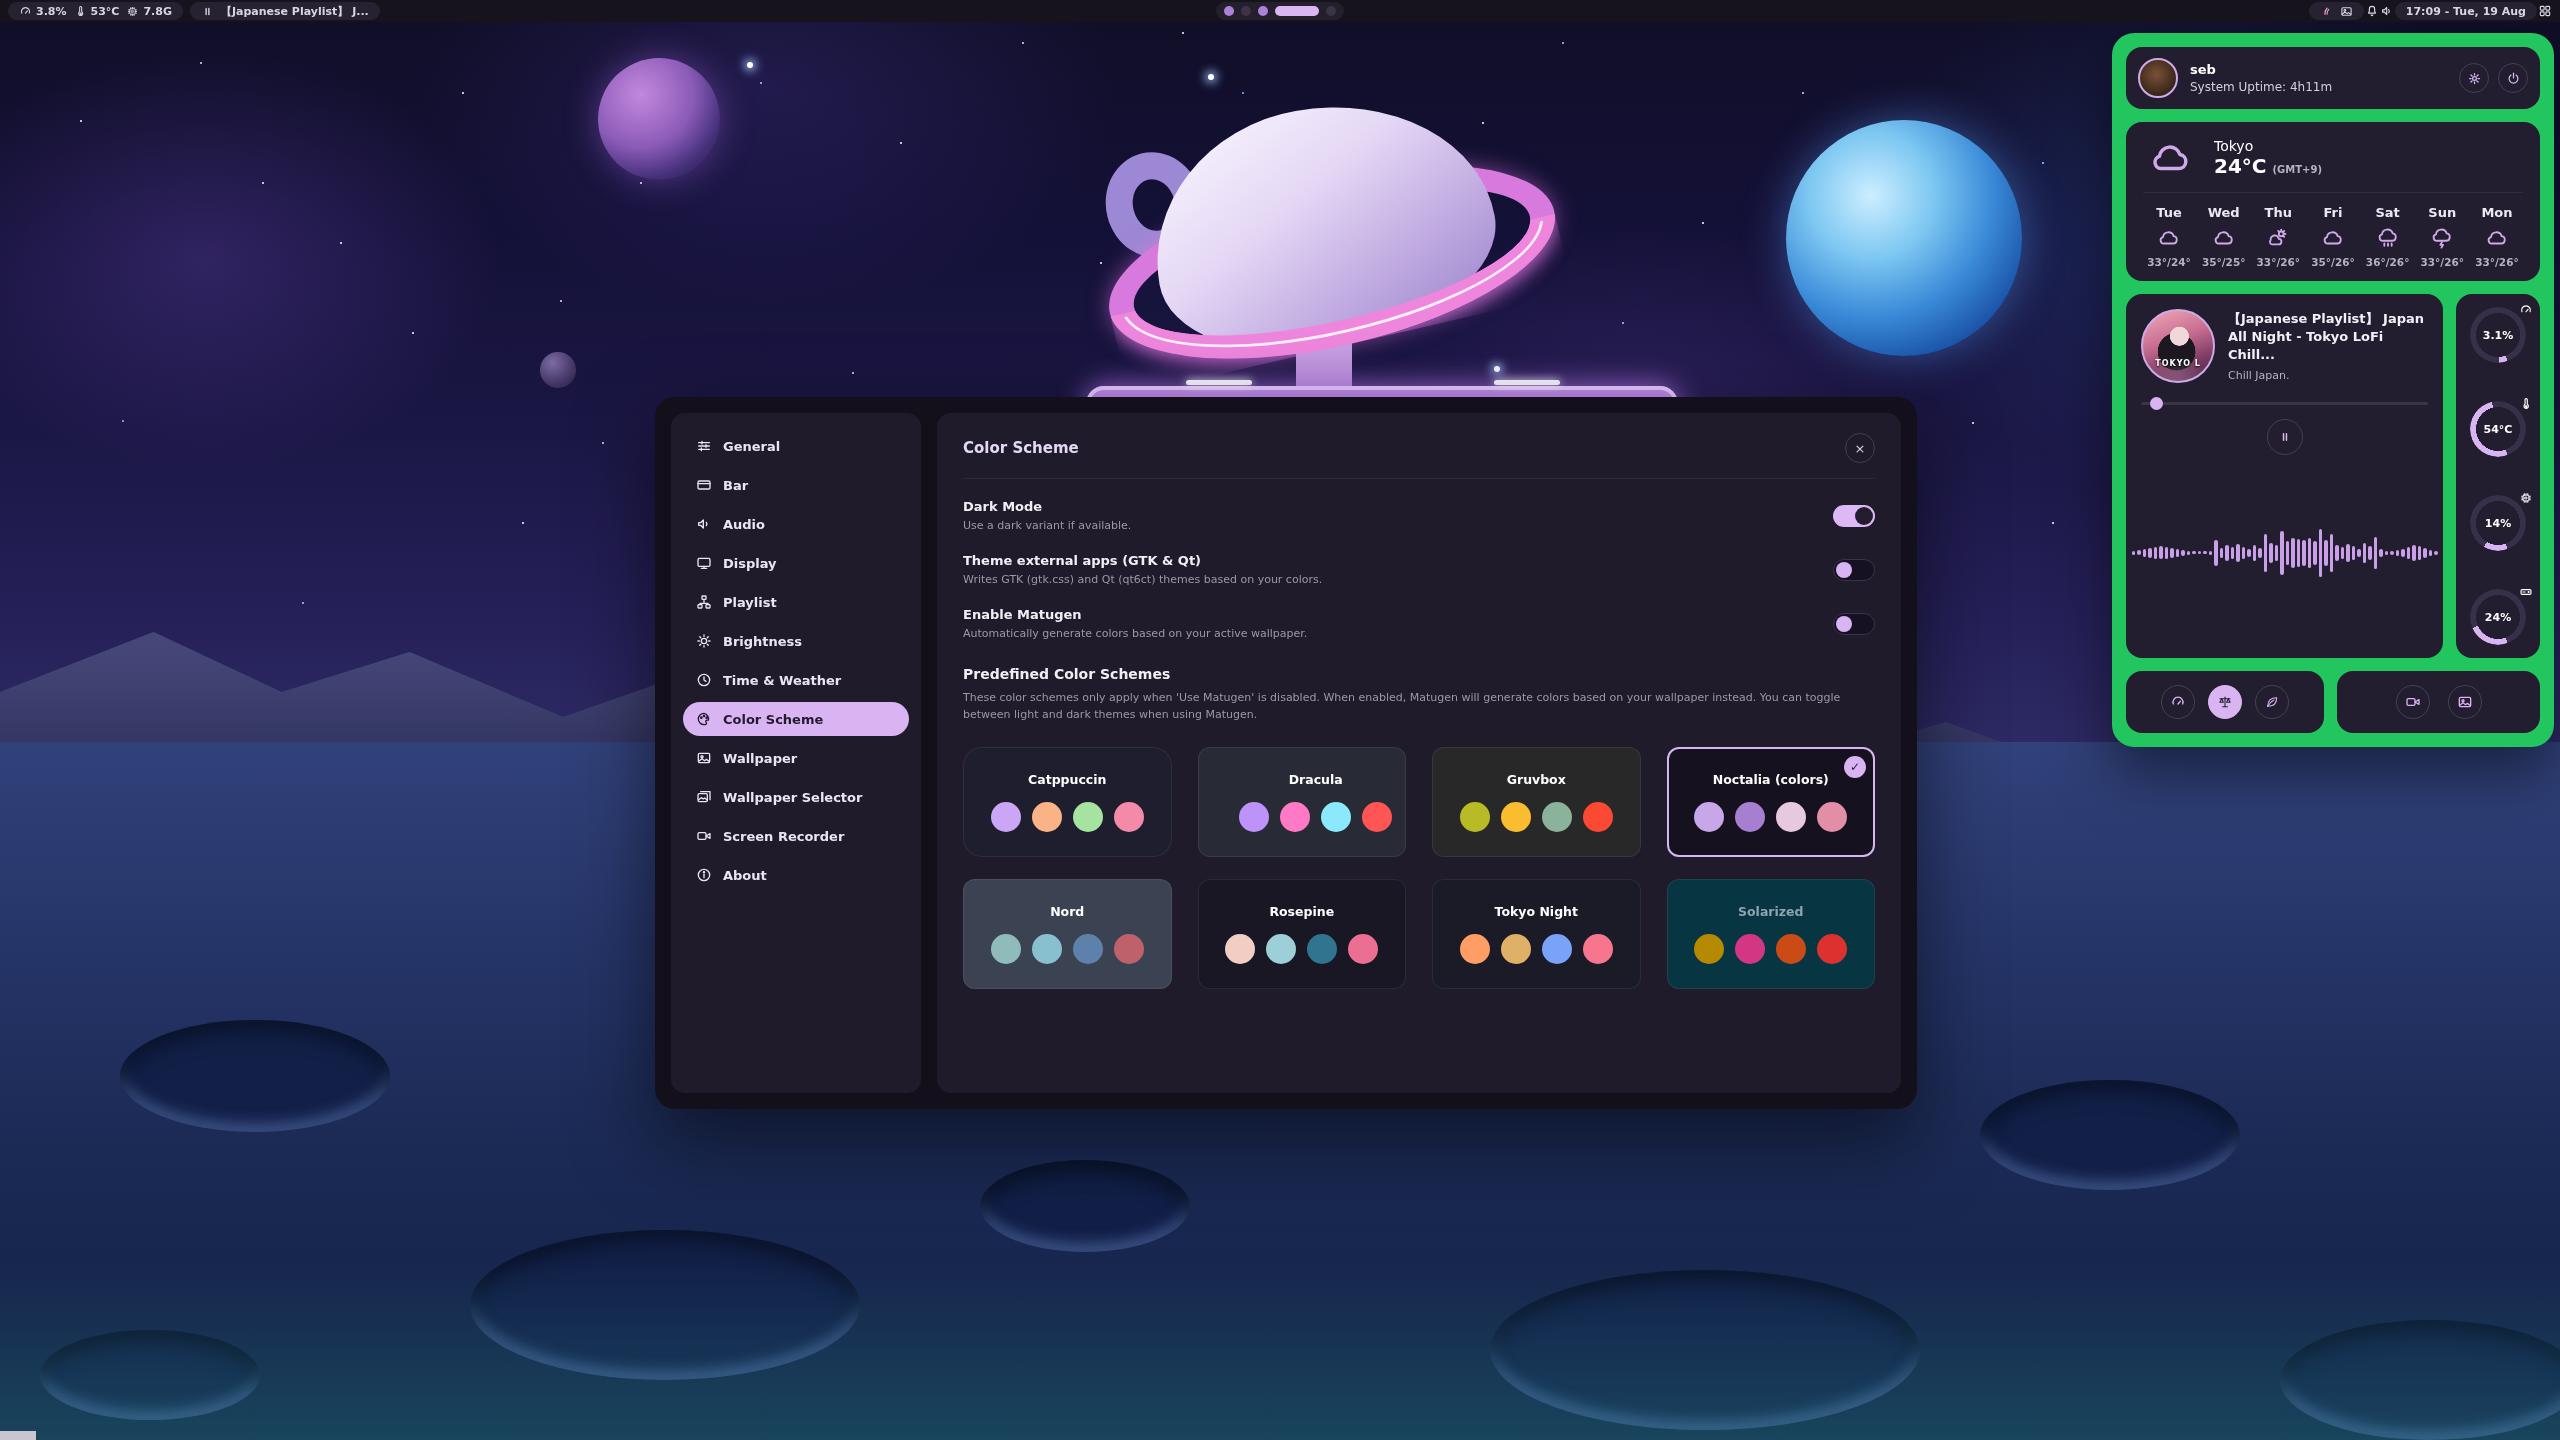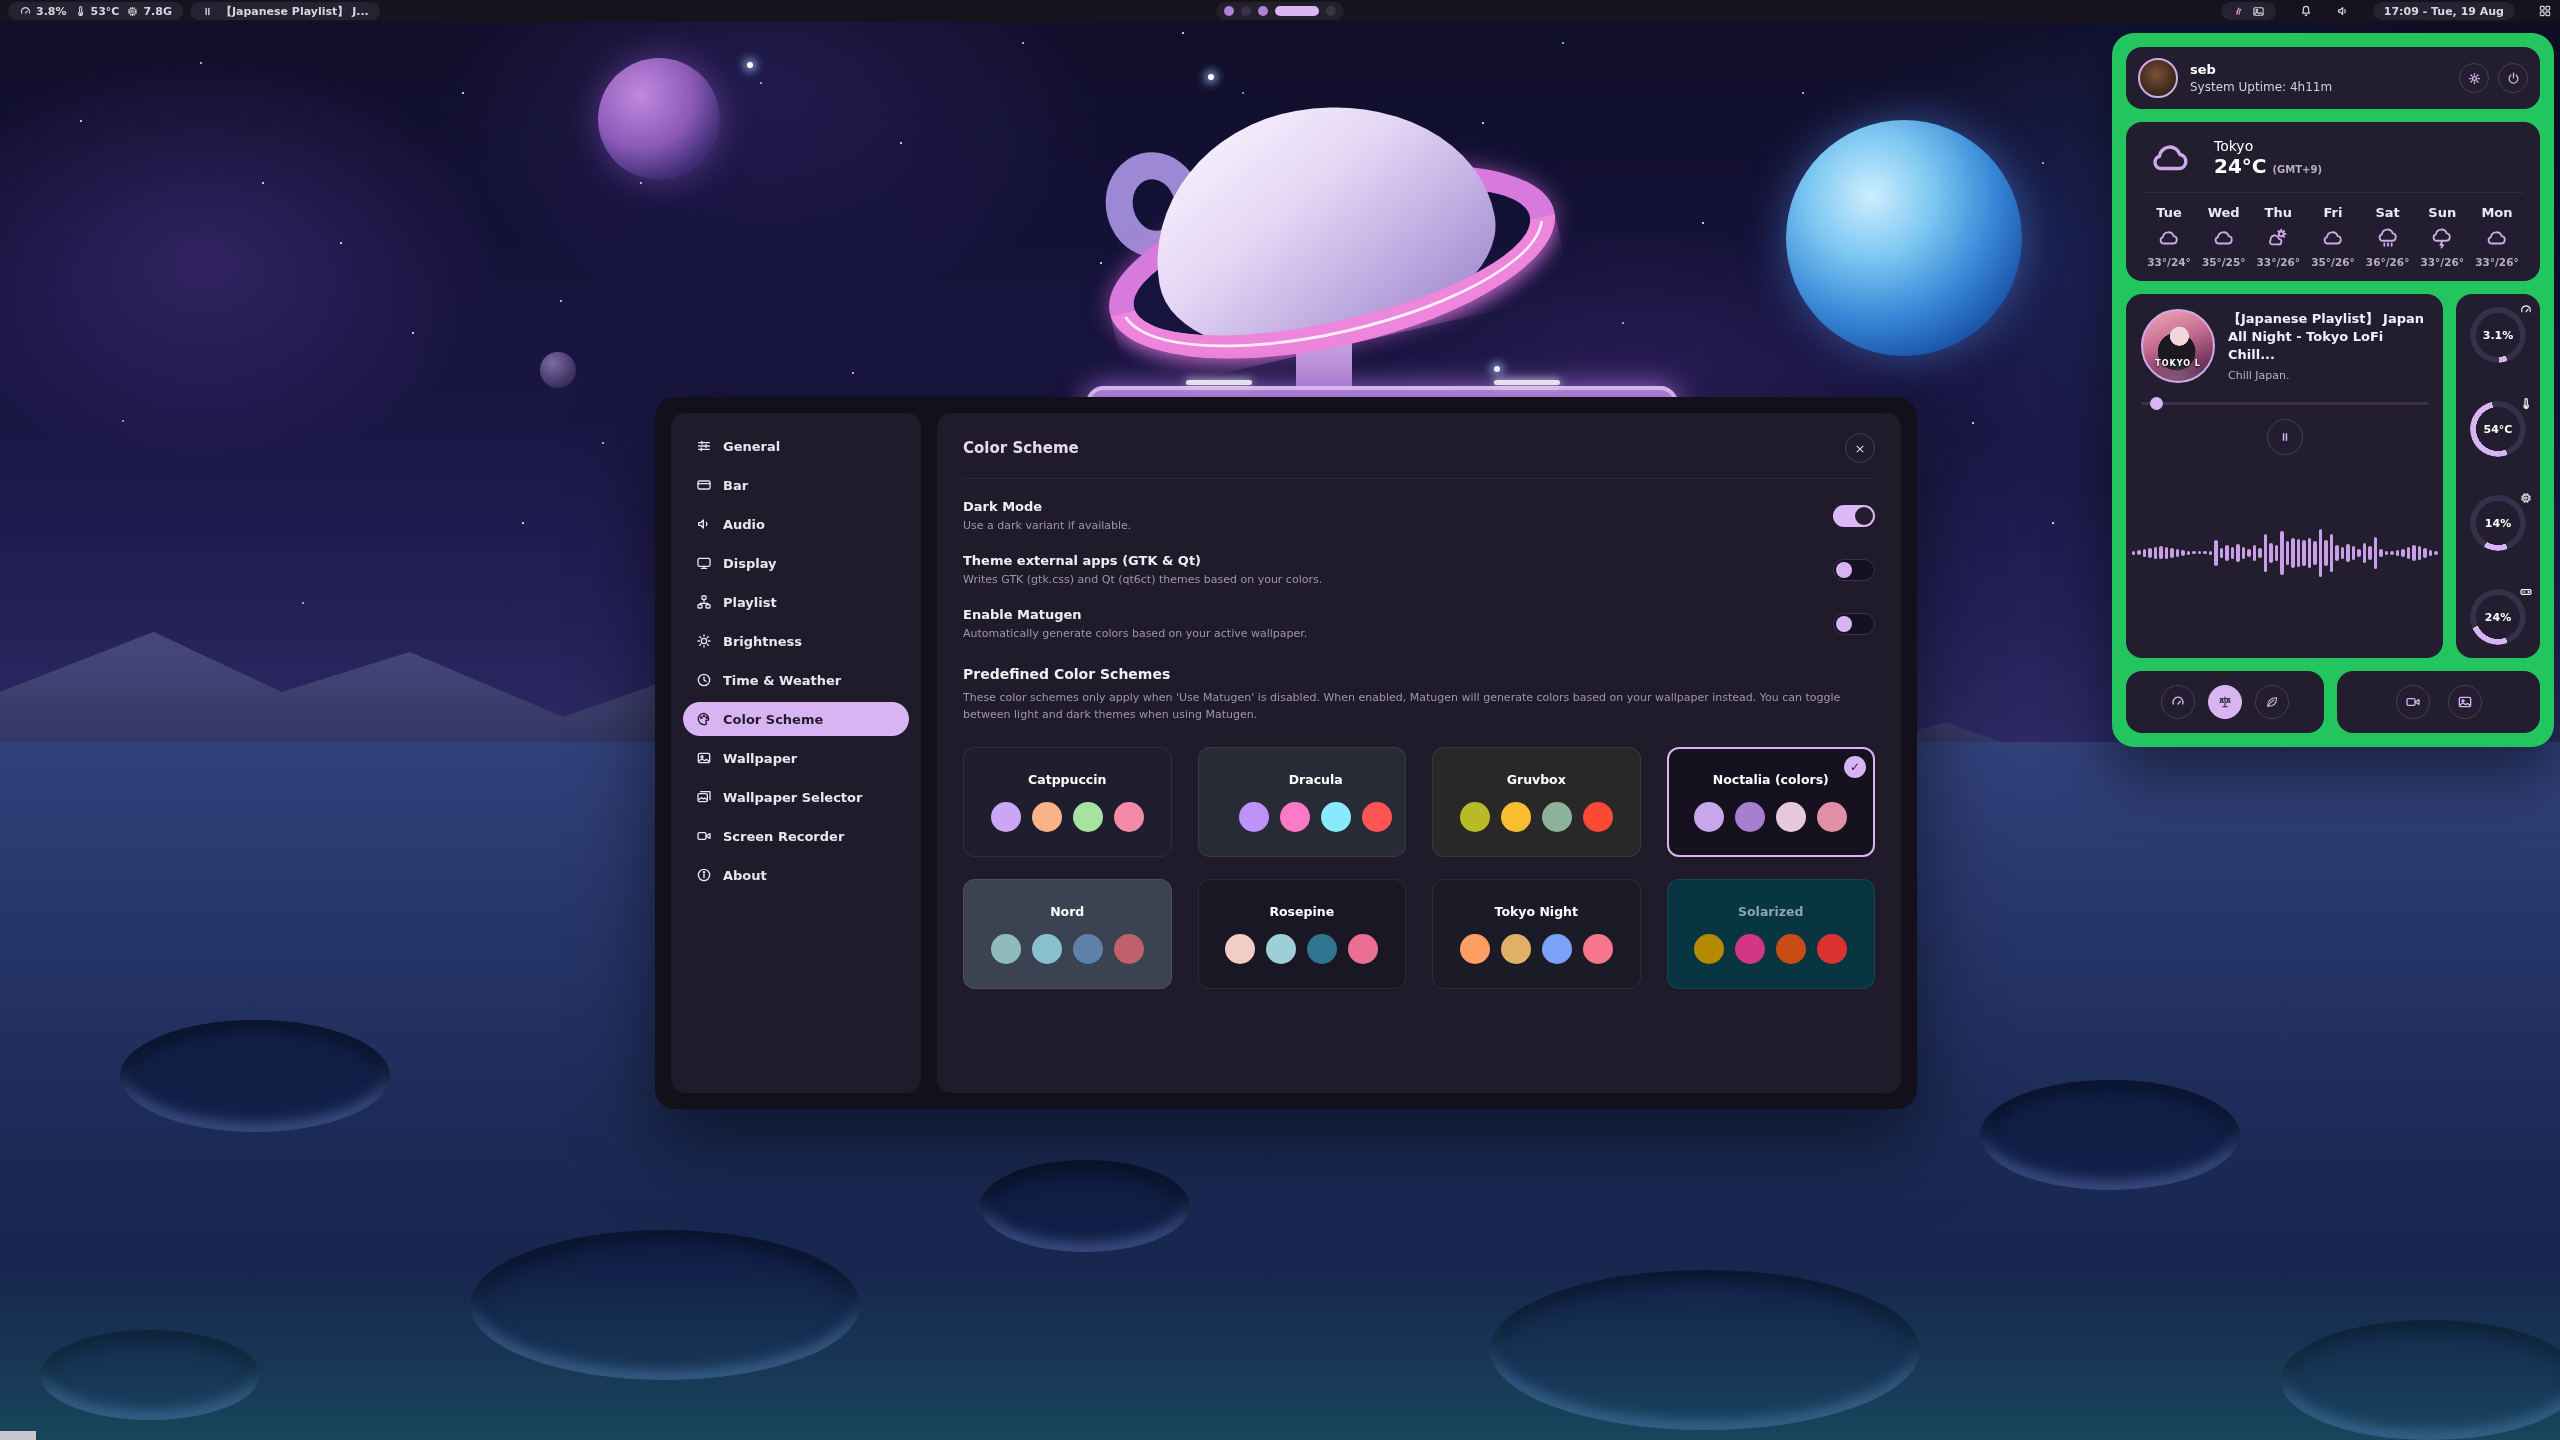--- a/index.html
+++ b/index.html
@@ -66,21 +66,21 @@
     background:linear-gradient(0deg, rgba(45,160,155,.28), transparent 85%); }
   .corner-strip { position:absolute; left:0; bottom:0; width:36px; height:9px; background:#c9c6cf; z-index:40; }
 
   
   .topbar { position:absolute; top:0; left:0; width:2560px; height:22px; background:#16131d;
     display:flex; align-items:center; padding:0 8px; z-index:50; color:#d9d4e2; }
   .pill { background:#272231; border-radius:10px; height:18px; display:flex; align-items:center;
     gap:7px; padding:0 11px; font-size:11px; font-weight:700; white-space:nowrap; }
   .bar-left { display:flex; gap:7px; align-items:center; }
   .bar-center { position:absolute; left:50%; top:2px; transform:translateX(-50%); }
-  .bar-right { margin-left:auto; display:flex; gap:23px; align-items:center; }
+  .bar-right { margin-left:auto; display:flex; gap:1px; align-items:center; }
   .bicon { width:13px; height:13px; display:inline-flex; }
   .bicon svg { width:100%; height:100%; }
   .stat-group { display:flex; align-items:center; gap:4px; }
   .ws-pill { background:#241f2d; border-radius:9px; height:18px; display:flex; align-items:center; gap:7px; padding:0 8px; }
   .ws { width:10px; height:10px; border-radius:6px; background:#3b3447; }
   .ws.occupied { background:#ab82d8; }
   .ws.focused { width:44px; background:#dab6f3; }
   .claw-tint { color:#e8a0c8; }
 
   
@@ -464,21 +464,21 @@
           <div class="t-title">Enable Matugen</div>
           <div class="t-desc">Automatically generate colors based on your active wallpaper.</div>
         </div>
         <div class="toggle off"></div>
       </div>
 
       <div class="section-title">Predefined Color Schemes</div>
       <div class="section-desc">These color schemes only apply when 'Use Matugen' is disabled. When enabled, Matugen will generate colors based on your wallpaper instead. You can toggle between light and dark themes when using Matugen.</div>
 
       <div class="scheme-grid">
-        <div class="scheme-card" style="background: rgb(30, 30, 46);">
+        <div class="scheme-card" style="background: rgb(30, 30, 46); border-radius: 19px;">
             <span class="scheme-title" style="color: rgb(255, 255, 255);">Catppuccin</span>
             <span class="swatches">
               <span class="swatch" style="background: rgb(203, 166, 247);"></span>
               <span class="swatch" style="background: rgb(250, 179, 135);"></span>
               <span class="swatch" style="background: rgb(166, 227, 161);"></span>
               <span class="swatch" style="background: rgb(243, 139, 168);"></span>
             </span>
           </div>
         <div class="scheme-card" style="background: rgb(40, 42, 54); padding-left: 28px;">
             <span class="scheme-title" style="color: rgb(255, 255, 255);">Dracula</span>

